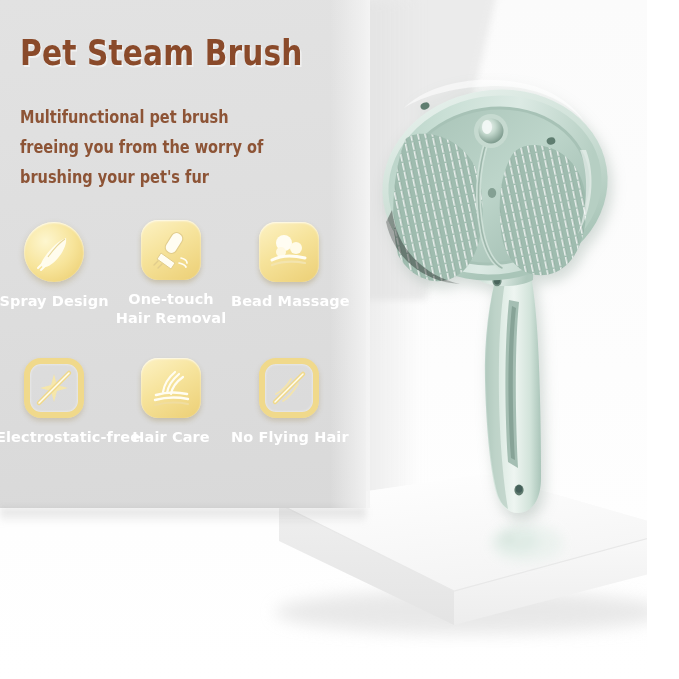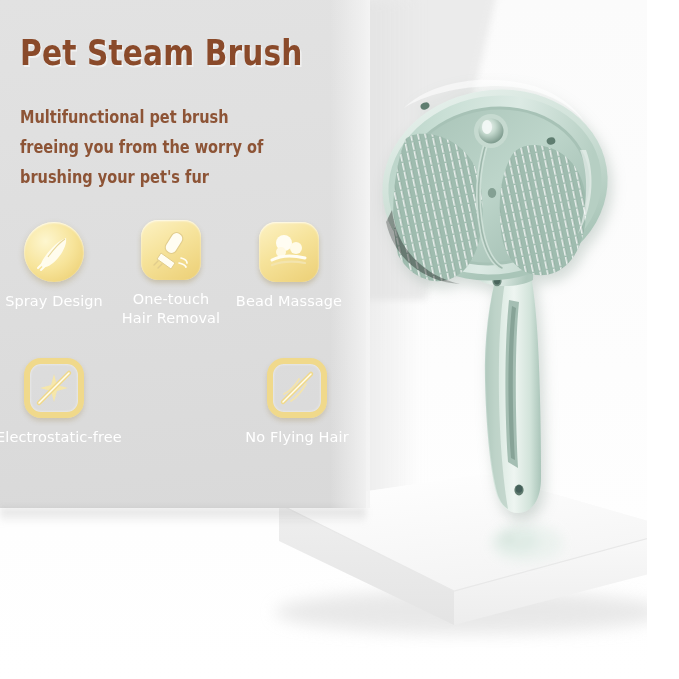--- a/index.html
+++ b/index.html
@@ -66,21 +66,21 @@
     font-family:"DejaVu Sans Condensed","Liberation Sans Narrow","Liberation Sans",sans-serif;
     color:#8d5436;
     transform:scaleX(.95);transform-origin:left center;
   }
   .subtitle div{white-space:nowrap;}
 
   
   .features{
     position:absolute;left:0;top:222px;width:366px;
   }
-  .frow{position:relative;height:140px;}
+  .frow{position:relative;height:140px;font-weight:bold;}
   .feat{position:absolute;width:116px;}
   .feat .ico{
     position:relative;width:60px;height:60px;margin:0 auto;
   }
   .feat .cap{
     margin-top:10px;
     text-align:center;
     color:#ffffff;
     font-size:14.5px;line-height:19px;
     font-family:"DejaVu Sans","Liberation Sans",sans-serif;
@@ -374,22 +374,36 @@
             <path d="M30,16 L33,27 L44,30 L33,33 L30,44 L27,33 L16,30 L27,27 Z" fill="#f7e7a8" opacity="0.95"></path>
             <line x1="15" y1="45" x2="45" y2="15" stroke="#f0d98b" stroke-width="4.5" stroke-linecap="round"></line>
             <line x1="15" y1="45" x2="45" y2="15" stroke="#fffdf0" stroke-width="1.6" stroke-linecap="round"></line>
           </svg>
         </div>
         <div class="cap">
           <span>Electrostatic-free</span>
         </div>
       </div>
 
-
-      <div class="feat" style="left:231px;top:-4px;margin-left:8px;">
+      <div class="feat" style="left:113px;top:-4px;">
+        <div class="ico">
+          <div class="sq"></div>
+          <svg viewBox="0 0 60 60">
+            <path d="M34,14 C27,20 23,27 22,34 M38,16 C31,22 27,28 26,35 M42,19 C35,24 31,30 30,36" stroke="#fffdf2" stroke-width="2.2" fill="none" stroke-linecap="round"></path>
+            <path d="M15,37 C25,34 37,34 46,36" stroke="#fffdf2" stroke-width="2.6" fill="none" stroke-linecap="round"></path>
+            <path d="M14,42 C25,39 37,39 47,41" stroke="#fffdf2" stroke-width="2.4" fill="none" stroke-linecap="round"></path>
+            <path d="M14,47 C25,44 37,44 47,46" stroke="#f0ddA0" stroke-width="2" fill="none" stroke-linecap="round"></path>
+          </svg>
+        </div>
+        <div class="cap">
+          <span>Hair Care</span>
+        </div>
+      </div>
+
+      <div class="feat" style="left:231px;top:-4px;">
         <div class="ico">
           <div class="sq-outline"></div>
           <svg viewBox="0 0 60 60">
             <path d="M20,40 C26,36 32,30 36,23 M24,43 C30,39 35,33 39,26 M17,36 C23,33 28,28 32,21" stroke="#f3e4ae" stroke-width="1.8" fill="none" stroke-linecap="round"></path>
             <line x1="16" y1="44" x2="44" y2="16" stroke="#f0d98b" stroke-width="4.5" stroke-linecap="round"></line>
             <line x1="16" y1="44" x2="44" y2="16" stroke="#fffdf0" stroke-width="1.5" stroke-linecap="round"></line>
           </svg>
         </div>
         <div class="cap">
           <span>No Flying Hair</span>

